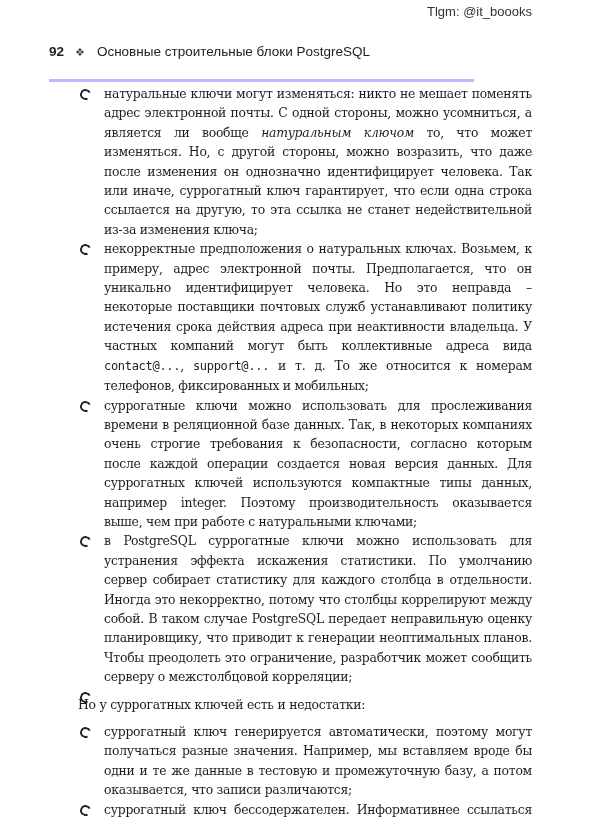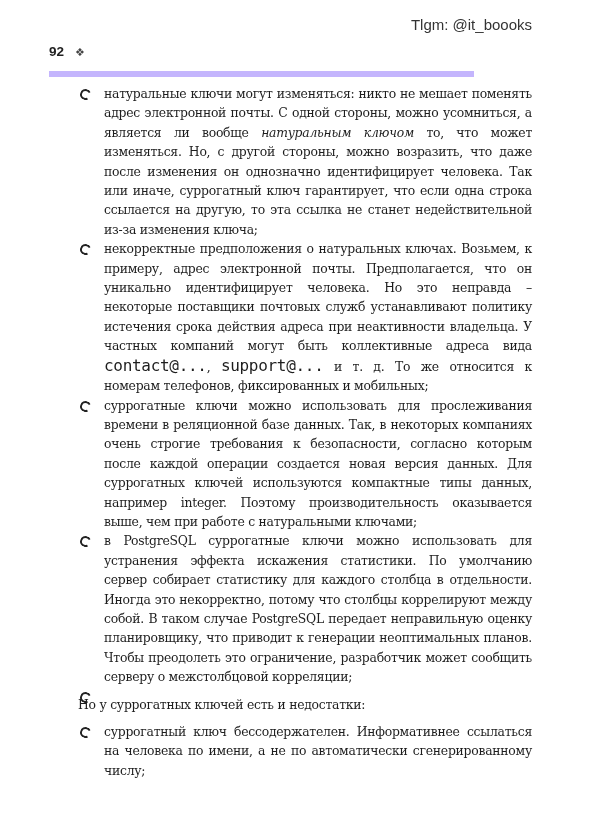--- a/index.html
+++ b/index.html
@@ -1,55 +1,56 @@
 <!DOCTYPE html>
 <html><head>
 <meta charset="utf-8">
 <style>
   html, body { margin: 0; padding: 0; }
   body {
     width: 600px; height: 826px; background: #ffffff; position: relative; overflow: hidden;
     color: #1e1e1e;
   }
   .watermark {
-    position: absolute; right: 68px; top: 16px;
-    font-family: "Liberation Sans", sans-serif; font-size: 15px; color: #333;
+    position: absolute; right: 68px; top: 4px;
+    font-family: "Liberation Sans", sans-serif; font-size: 13px; color: #333;
   }
   .header {
     position: absolute; left: 49px; top: 44px; width: 425px;
-    border-bottom: 6px solid #c4b5fd; padding-bottom: 12px;
+    border-bottom: 3px solid #c4b5fd; padding-bottom: 20px;
     font-family: "Liberation Sans", sans-serif; font-size: 13.5px; color: #222;
     display: flex; align-items: baseline;
   }
   .page-num { font-weight: bold; margin-right: 11px; }
   .diamond { font-size: 11px; color: #444; margin-right: 12px; }
   .content {
     position: absolute; left: 72px; top: 76px; width: 468px;
     font-family: "DejaVu Serif", serif; font-size: 12.4px; line-height: 19.4px;
     text-align: justify; letter-spacing: -0.25px;
   }
   ul.items { list-style: none; margin: 8px; padding: 0; }
   ul.items li { position: relative; padding-left: 24px; }
   .bullet {
     position: absolute; left: 0; top: 5px; width: 7px; height: 7px;
     border: 2px solid #222; border-radius: 50%; border-right-color: transparent;
     transform: rotate(20deg);
   }
   .lead { margin: 6px; }
-  .mono { font-family: "DejaVu Sans Mono", monospace; font-size: 16px; letter-spacing: -0.3px; }
+  .mono { font-family: "DejaVu Sans Mono", monospace; font-size: 12px; letter-spacing: -0.3px; }
   em { font-style: italic; }
 </style>
 </head>
 <body>
 
 <div class="watermark">Tlgm: @it_boooks</div>
 
 <div class="header">
   <span class="page-num">92</span>
   <span class="diamond">❖</span>
+  <span>Основные строительные блоки PostgreSQL</span>
 </div>
 
 <div class="content">
   <ul class="items">
     <li>
       <span class="bullet"></span>
       <span>натуральные ключи могут изменяться: никто не мешает поменять адрес электронной почты. С одной стороны, можно усомниться, а является ли вообще </span><em>натуральным ключом</em><span> то, что может изменяться. Но, с другой стороны, можно возразить, что даже после изменения он однозначно идентифицирует человека. Так или иначе, суррогатный ключ гарантирует, что если одна строка ссылается на другую, то эта ссылка не станет недействительной из-за изменения ключа;</span>
     </li>
     <li>
       <span class="bullet"></span>
@@ -66,18 +67,22 @@
     <li>
       <span class="bullet"></span>
     </li>
   </ul>
 
   <p class="lead">Но у суррогатных ключей есть и недостатки:</p>
 
   <ul class="items">
     <li>
       <span class="bullet"></span>
+      <span>суррогатный ключ генерируется автоматически, поэтому могут получаться разные значения. Например, мы вставляем вроде бы одни и те же данные в тестовую и промежуточную базу, а потом оказывается, что записи различаются;</span>
+    </li>
+    <li>
+      <span class="bullet"></span>
       <span>суррогатный ключ бессодержателен. Информативнее ссылаться на человека по имени, а не по автоматически сгенерированному числу;</span>
     </li>
 
   </ul>
 
 </div>
 
 </body></html>

